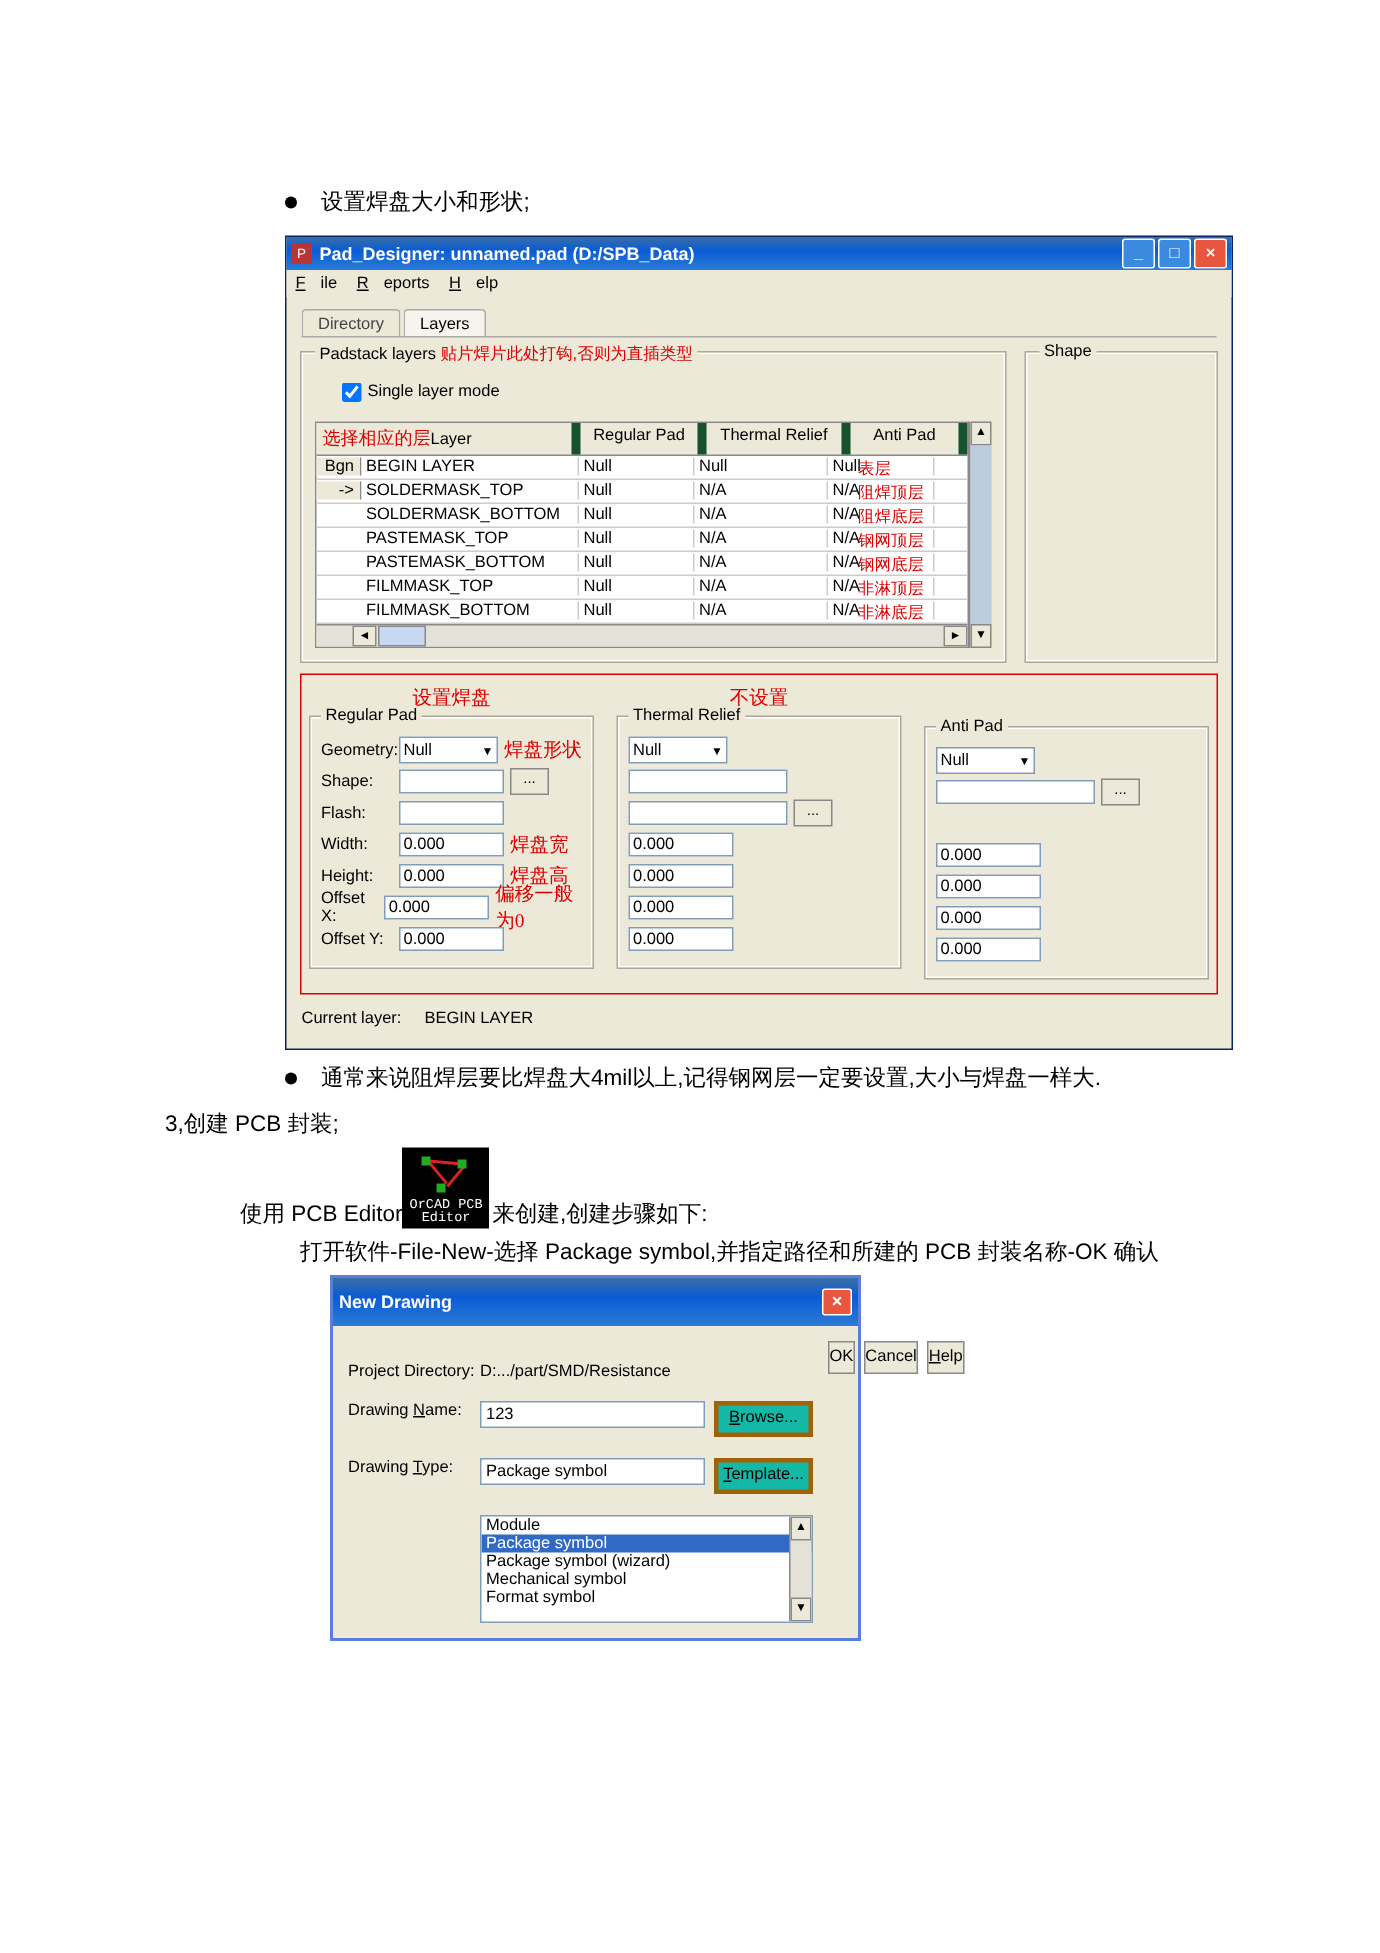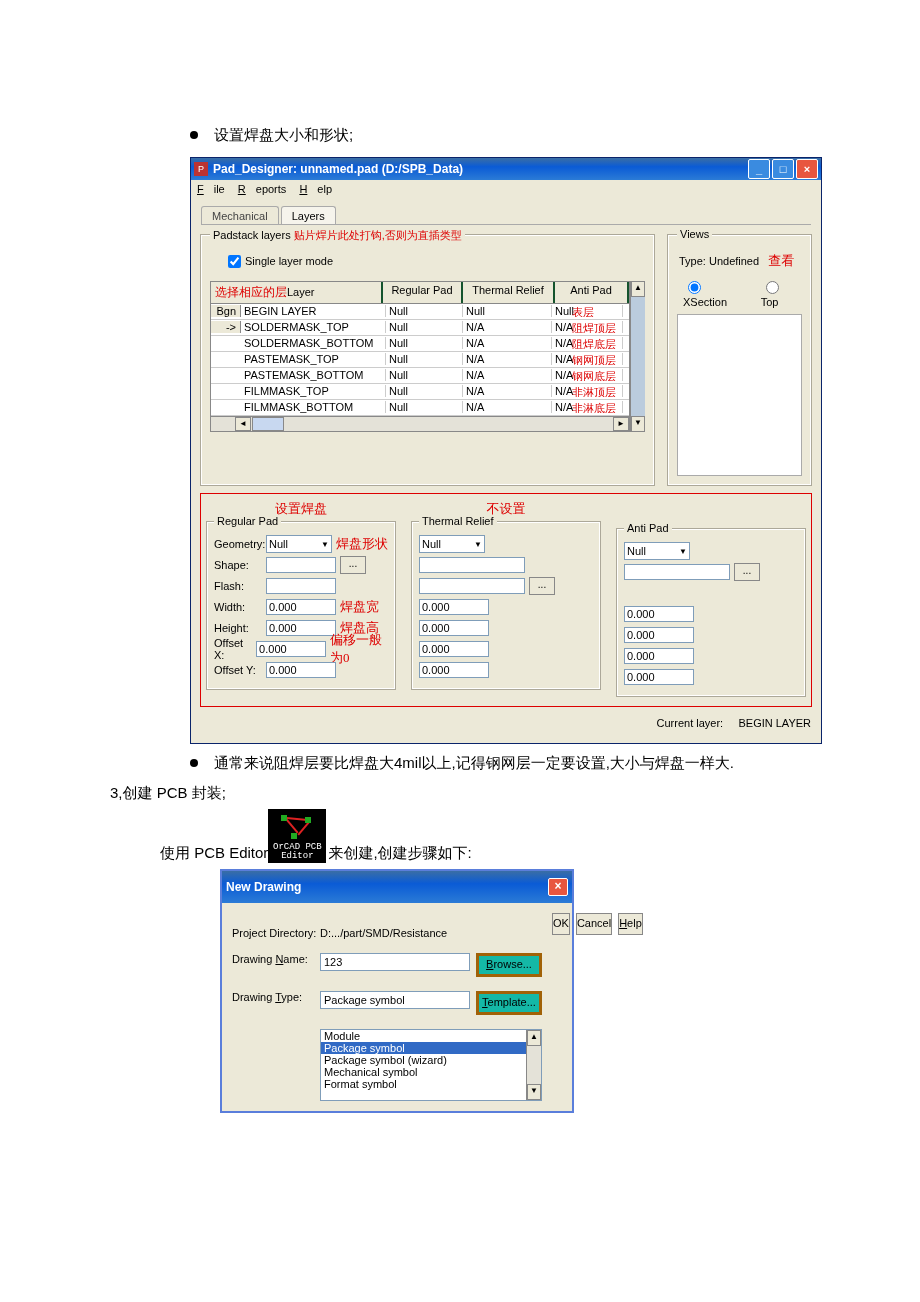--- a/index.html
+++ b/index.html
@@ -34,21 +34,21 @@
   .red { color:#d00; }
   .padstack-box { flex:1; }
   .views-box { width:160px; }
 
   .chk { display:flex; align-items:center; margin:4px 0 0 14px; }
   .chk input { margin-right:4px; }
 
   .table-wrap { margin-top:10px; display:flex; }
   .table-inner { flex:1; border:1px solid #888; background:#fff; position:relative; }
   .thead { display:flex; background:#ece9d8; border-bottom:1px solid #888; font-size:11px; }
-  .thead .th { padding:2px 4px; border-right:2px solid #14532d; }
+  .thead .th { padding:2px 4px; border-right:6px solid #14532d; }
   .th-layer { width:162px; }
   .th-reg { width:70px; text-align:center; }
   .th-thermal { width:82px; text-align:center; }
   .th-anti { width:64px; text-align:center; }
   .trow { display:flex; border-bottom:1px solid #ccc; font-size:11px; height:15px; align-items:center; }
   .cell { border-right:1px solid #ccc; padding:0 3px; overflow:hidden; white-space:nowrap; }
   .c-ind { width:22px; text-align:right; padding-right:4px; border-right:1px solid #888; background:#ece9d8; }
   .c-layer { width:138px; background:#fff; }
   .c-reg { width:70px; }
   .c-thermal { width:82px; }
@@ -66,21 +66,21 @@
   .subgroup .sublabel { position:absolute; top:-8px; left:6px; background:#ece9d8; padding:0 3px; font-size:11px; }
   .formrow { display:flex; align-items:center; margin:2px 0; font-size:11px; height:19px; }
   .formrow .lbl { width:52px; }
   .formrow input[type=text] { width:64px; height:14px; font-size:11px; border:1px solid #7f9db9; padding:0 2px; }
   .formrow .sel { width:60px; height:16px; border:1px solid #7f9db9; background:#fff; display:flex; align-items:center; justify-content:space-between; padding:0 2px; font-size:11px; }
   .formrow .sel .arrow { font-size:8px; }
   .btn-dots { width:24px; height:16px; border:1px solid #888; background:#ece9d8; font-size:10px; text-align:center; line-height:14px; }
   .red-anno { color:#d00; font-size:13px; margin-left:4px; font-family:"Microsoft YaHei"; }
   .heading-red { color:#d00; text-align:center; font-size:13px; font-family:"Microsoft YaHei"; margin-bottom:-10px; }
 
-  .current-layer { text-align:right; margin-top:10px; font-size:11px; }
+  .current-layer { text-align:left; margin-top:10px; font-size:11px; }
 
   .views-inner { font-size:11px; }
   .views-inner .row1 { margin:4px 0 8px 2px; }
   .views-inner .radios { display:flex; gap:10px; margin-left:6px; }
   .views-preview { height:160px; border:1px solid #aaa; background:#fff; margin-top:6px; }
 
   
   .orcad-icon { width:58px; height:54px; background:#000; display:flex; flex-direction:column; align-items:center; justify-content:flex-end; padding-bottom:2px; box-sizing:border-box; margin-right:2px; }
   .orcad-icon .gfx { width:40px; height:30px; position:relative; }
   .orcad-icon .gfx .sq { position:absolute; width:6px; height:6px; background:#2a2; }
@@ -132,21 +132,21 @@
         <div class="winbtn close">×</div>
       </div>
     </div>
     <div class="menubar">
       <span><span class="u">F</span>ile</span>
       <span><span class="u">R</span>eports</span>
       <span><span class="u">H</span>elp</span>
     </div>
     <div class="body-area">
       <div class="tabs">
-        <div class="tab inactive">Mechanical</div>
+        <div class="tab inactive">Directory</div>
         <div class="tab">Layers</div>
       </div>
 
       <div class="top-row">
         <div class="groupbox padstack-box">
           <div class="grouplabel">
             <span>Padstack layers</span><span class="red"> 贴片焊片此处打钩,否则为直插类型</span>
           </div>
           <div class="chk">
             <input type="checkbox" checked="" style="">
@@ -221,32 +221,21 @@
             </div>
             <div class="scrollrail">
               <div class="sbtn">▲</div>
                 <div style="flex:1;background:#bcd;"></div>
                 <div class="sbtn">▼</div>
             </div>
           </div>
         </div>
 
         <div class="groupbox views-box">
-          <div class="grouplabel">Views</div>
-          <div class="views-inner">
-            <div class="row1">
-              <span>Type:  Undefined</span>
-              <span class="red" style="font-family:'Microsoft YaHei';font-size:13px;margin-left:6px;">查看</span>
-            </div>
-            <div class="radios">
-              <label><input type="radio" checked="" style=""> <span>XSection</span></label>
-              <label><input type="radio" style=""> <span>Top</span></label>
-            </div>
-            <div class="views-preview"></div>
-          </div>
+          <div class="grouplabel">Shape</div>
         </div>
       </div>
 
       <div class="redbox">
         <div class="col">
           <div class="heading-red">设置焊盘</div>
           <div class="subgroup">
             <div class="sublabel">Regular Pad</div>
             <div class="formrow">
                 <span class="lbl">Geometry:</span>
@@ -378,20 +367,21 @@
         <div class="sq a"></div>
           <div class="sq b"></div>
           <div class="sq c"></div>
       </div>
       <div class="txt">OrCAD PCB</div>
       <div class="txt">Editor</div>
     </div>
     <span>来创建,创建步骤如下:</span>
   </div>
 
+  <div style="margin:6px 0 6px 90px;">打开软件-File-New-选择 Package symbol,并指定路径和所建的 PCB 封装名称-OK 确认</div>
 
   <div class="dlg">
     <div class="dlg-title">
       <span>New Drawing</span>
         <div class="sp"></div>
       <div class="xbtn">×</div>
     </div>
     <div class="dlg-body">
       <div class="dlg-left">
         <div class="dlg-row">

